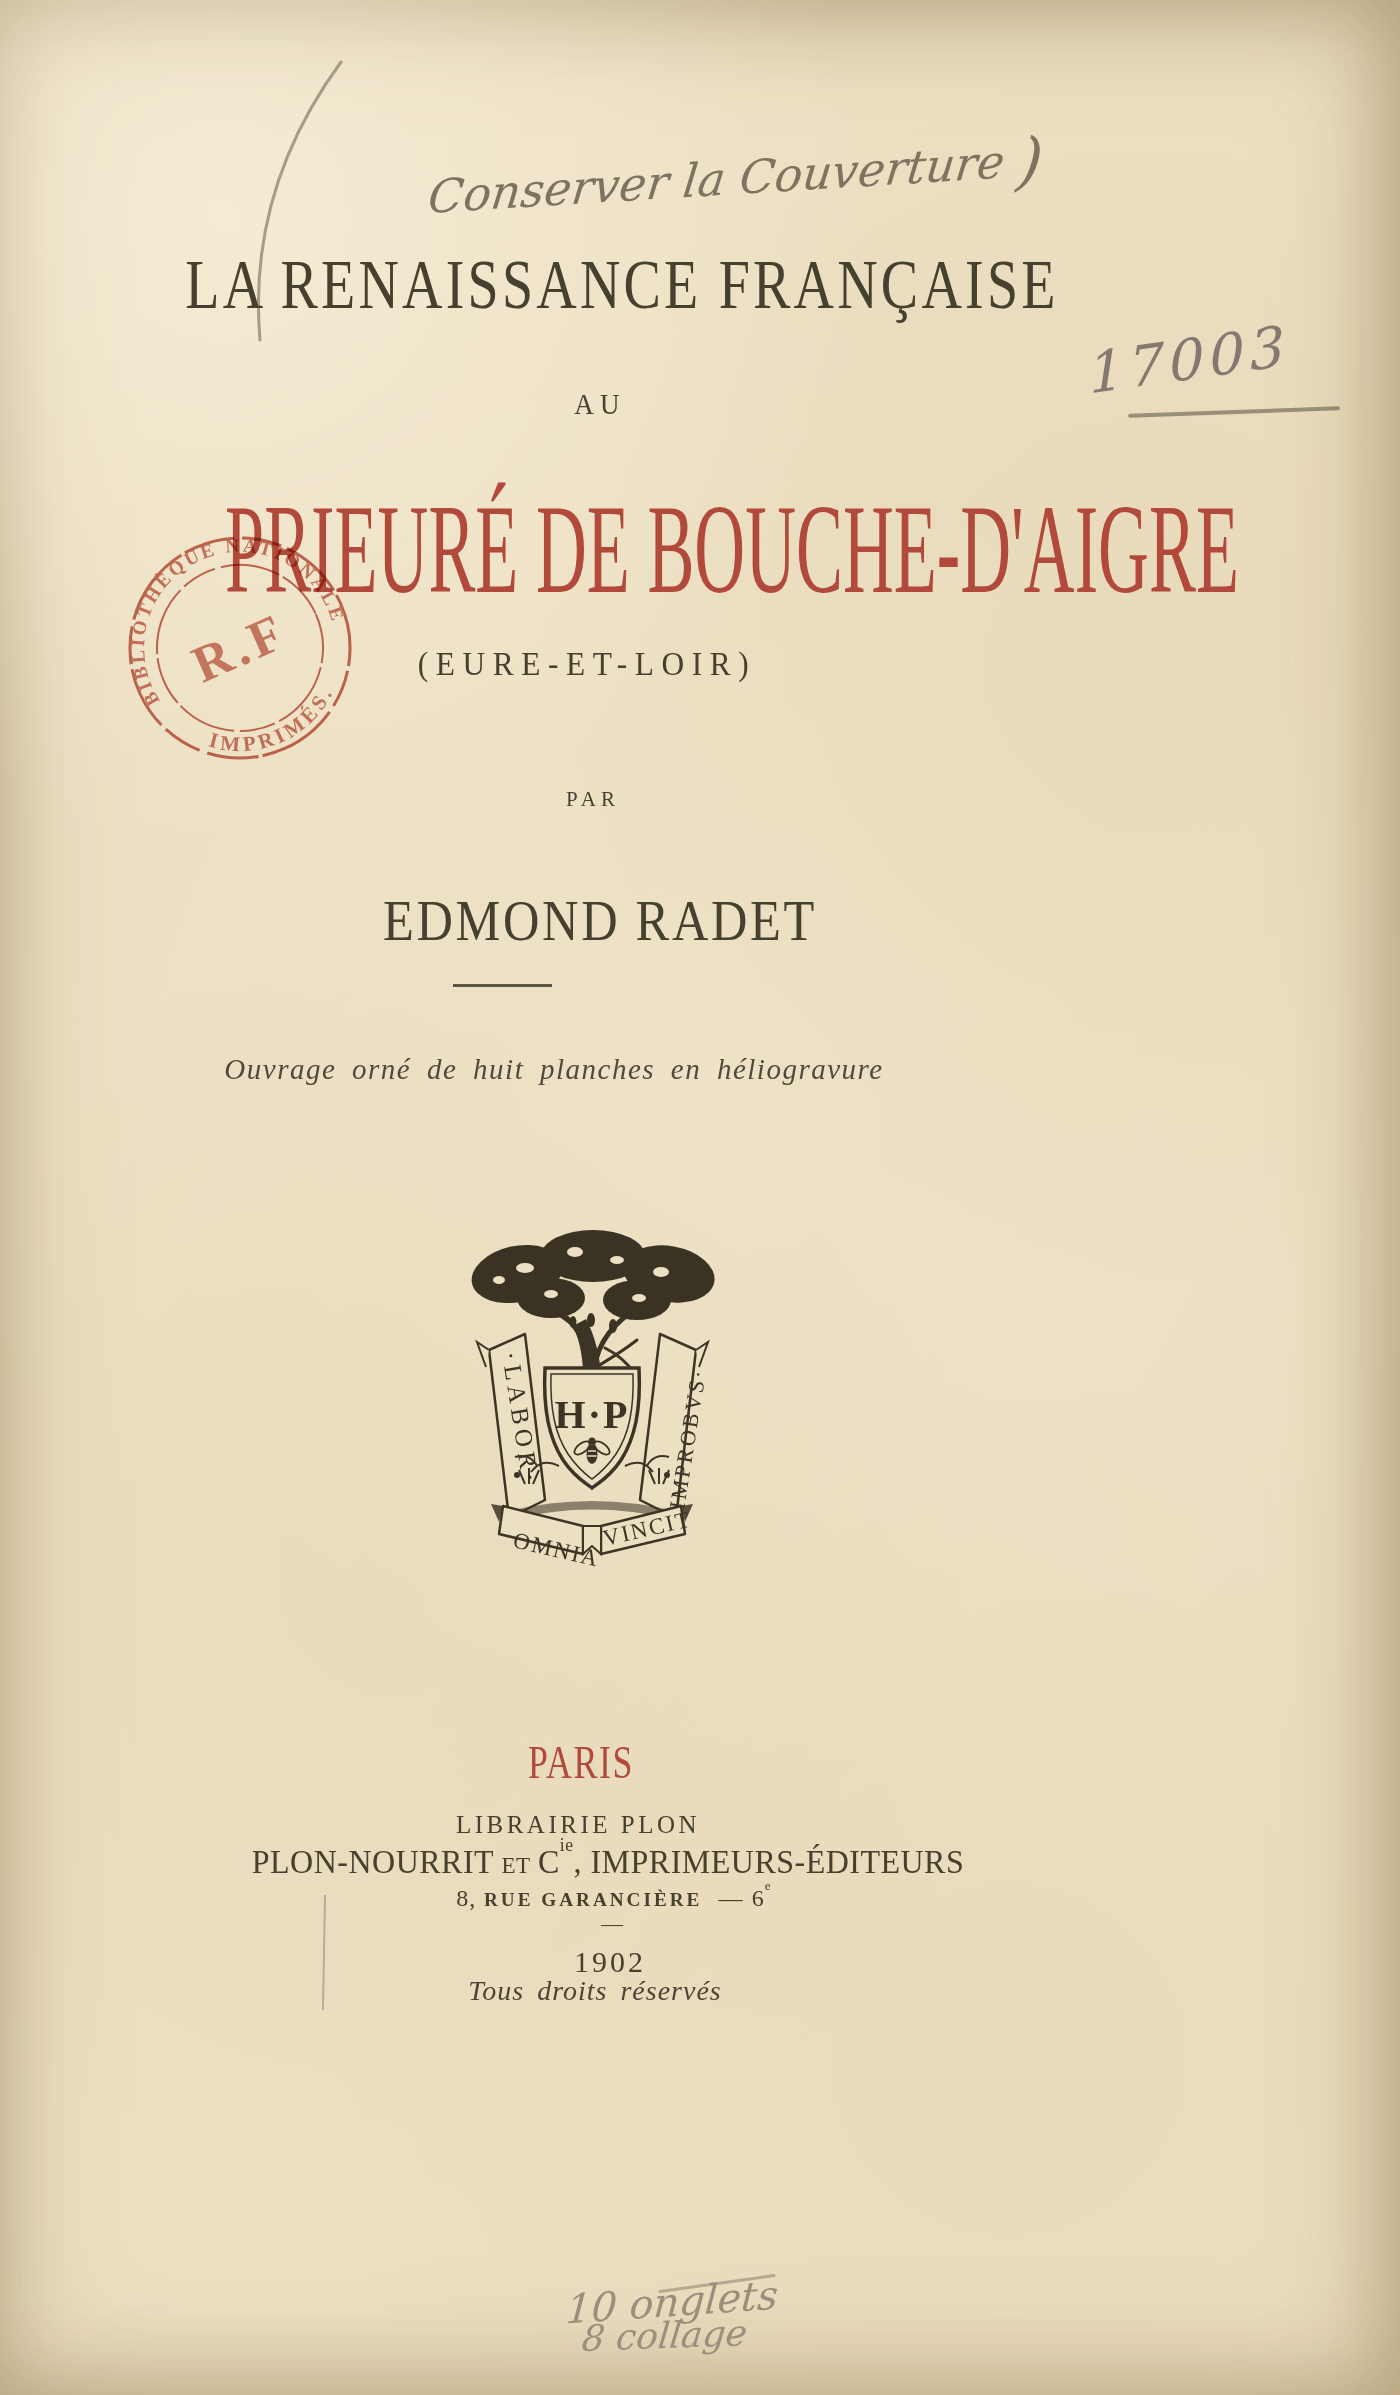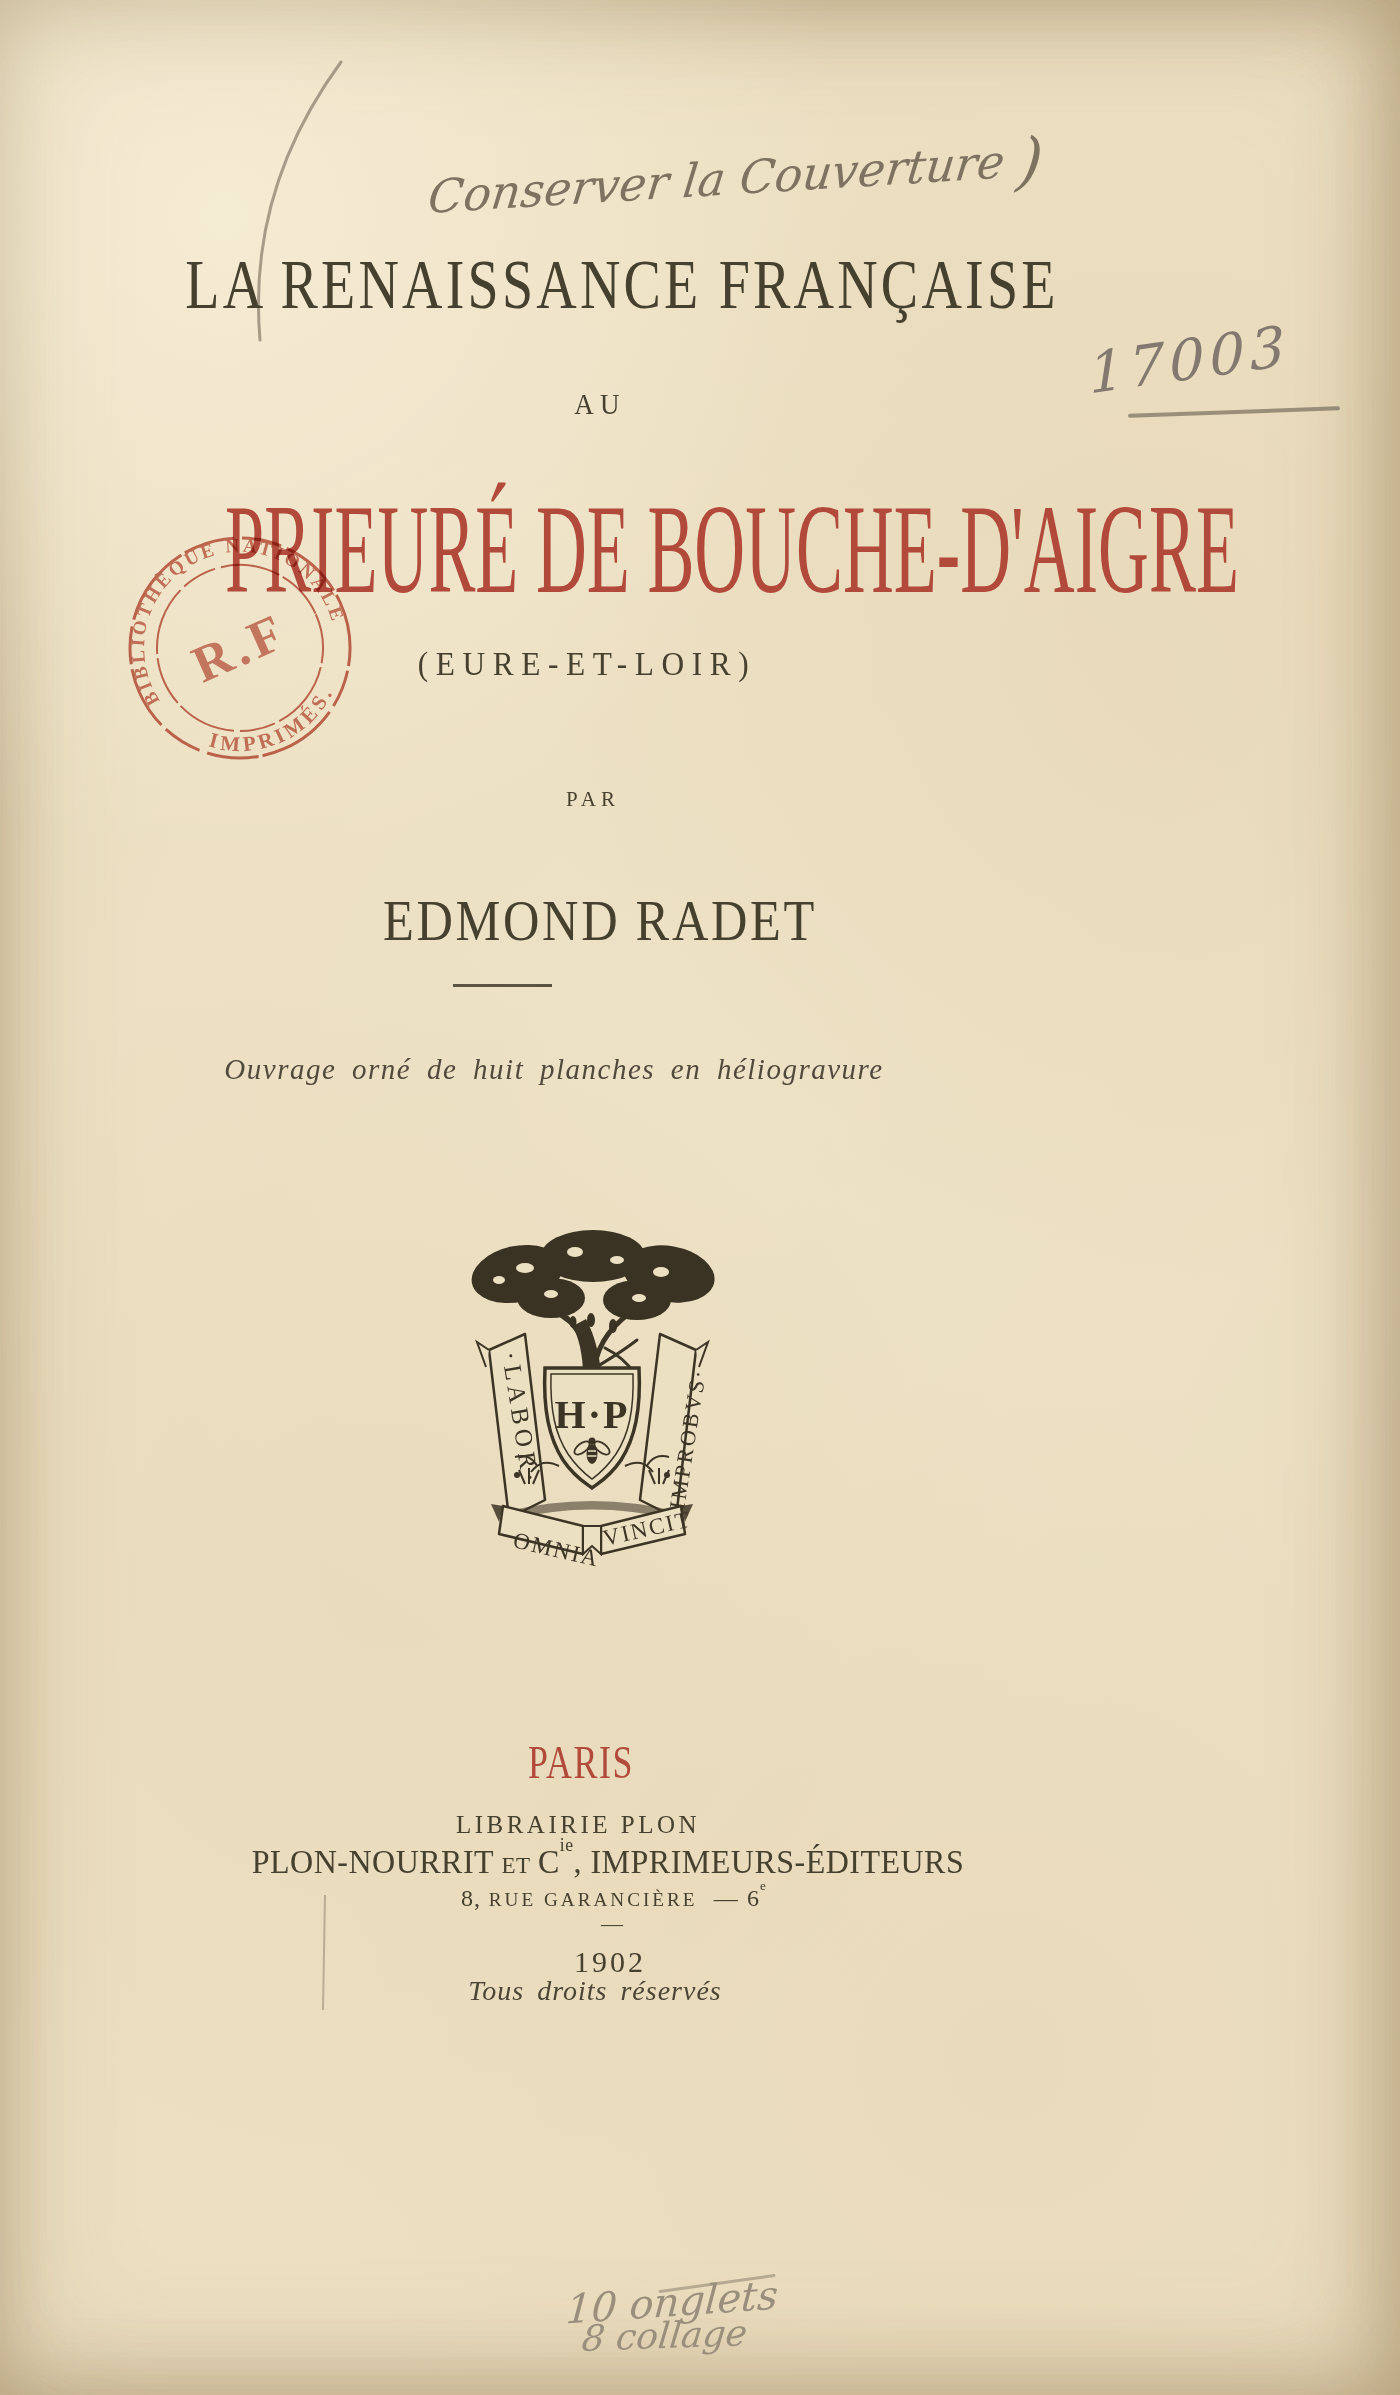--- a/index.html
+++ b/index.html
@@ -43,21 +43,21 @@
   .author{top:893px;font-size:56px;letter-spacing:3px;transform:translateX(-100px) scaleX(.9);}
   .rule{left:453px;top:984px;width:99px;height:2.5px;background:#5c5443;}
   .edition{top:1055px;font-size:29px;font-style:italic;letter-spacing:1.5px;word-spacing:7px;transform:translateX(-146px);color:#514a3c;}
 
   .city{top:1740px;font-size:46px;letter-spacing:2px;transform:translateX(-119px) scaleX(.78);}
   .bookstore{top:1812px;font-size:25px;letter-spacing:3.5px;transform:translateX(-122px);}
   .publine{top:1846px;font-size:33px;letter-spacing:.5px;transform:translateX(-92px) scaleX(.97);white-space:nowrap;}
   .publine .et{font-size:.72em;margin:16px .32em;}
   .publine sup,.addr sup{font-size:.55em;position:relative;top:-.55em;}
   .addr{top:1886px;font-size:24px;letter-spacing:1px;transform:translateX(-86px);}
-  .addr .street{font-size:.8em;letter-spacing:3px;margin:4px .4em;}
+  .addr .street{font-size:.8em;letter-spacing:3px;margin:4px .4em;font-weight:bold;}
   .addr .dash{margin:0 .35em;}
   .sep-dash{top:1913px;font-size:22px;transform:translateX(-88px);}
   .year{top:1947px;font-size:30px;letter-spacing:3px;transform:translateX(-90px);}
   .rights{top:1977px;font-size:28px;font-style:italic;letter-spacing:1px;word-spacing:5px;transform:translateX(-105px);color:#4c4536;}
 
   .top-note{left:428px;top:148px;font-size:46px;transform:rotate(-3.5deg) skewX(-10deg);white-space:nowrap;}
   .top-note .close-paren{font-size:62px;margin-left:14px;vertical-align:-6px;}
   .accession{left:1088px;top:332px;font-size:56px;letter-spacing:5px;transform:rotate(-8deg) skewX(-6deg);color:#837970;}
   .accession-underline{left:1128px;top:410px;width:212px;height:4px;border-radius:3px;background:rgba(100,92,76,.6);transform:rotate(-2deg);}
   .binder-note-1{left:566px;top:2282px;font-size:40px;transform:rotate(-4deg) skewX(-8deg);color:#9a8f7d;}

